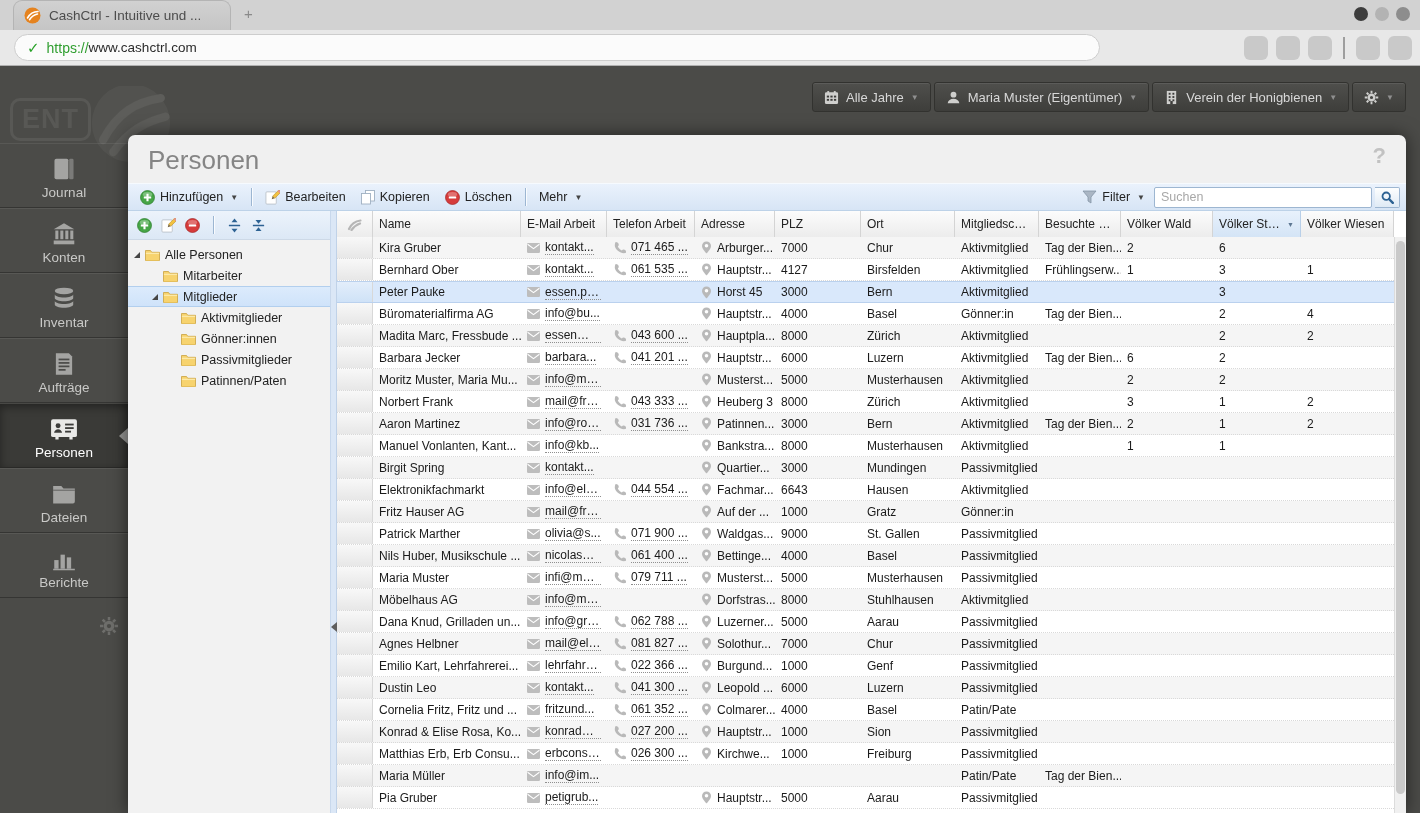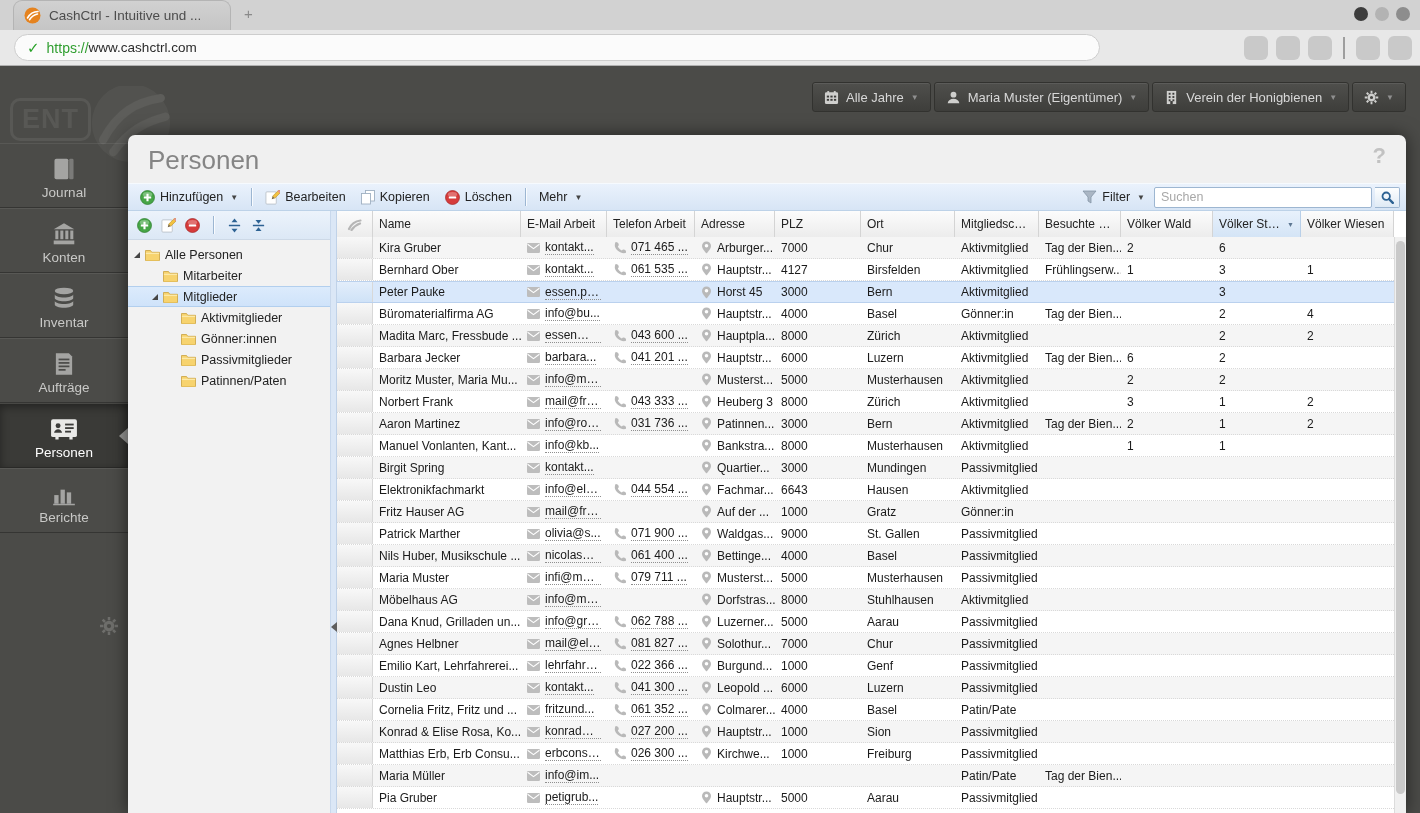--- a/index.html
+++ b/index.html
@@ -278,20 +278,29 @@
                 <rect x="14" y="13.6" width="5.5" height="1.7"></rect>
               </g>
               <path d="M5 19.5v2.2h3v-2.2zM18 19.5v2.2h3v-2.2z" fill="currentColor"></path>
             </svg>
           </span>
           <span class="side-label">Personen</span>
           <span class="side-arrow"></span>
         </div>
         <div class="side-item">
           <span class="side-icon" style="display:flex;">
+            <svg width="26" height="26" viewBox="0 0 24 24">
+              <path d="M2 4.5h7.5l2 2.5H22v12a1.8 1.8 0 0 1-1.8 1.8H2z" fill="currentColor"></path>
+              <path d="M2 8.5h20" stroke="#3c3c3a" stroke-width="1" opacity=".6"></path>
+            </svg>
+          </span>
+          <span class="side-label">Dateien</span>
+        </div>
+        <div class="side-item">
+          <span class="side-icon" style="display:flex;">
             <svg width="26" height="26" viewBox="0 0 24 24" fill="currentColor">
               <rect x="3" y="13" width="4" height="8"></rect>
               <rect x="8.8" y="8" width="4" height="13"></rect>
               <rect x="14.6" y="10.5" width="4" height="10.5"></rect>
               <rect x="2" y="21" width="20" height="1.4"></rect>
             </svg>
           </span>
           <span class="side-label">Berichte</span>
         </div>
       </div>

